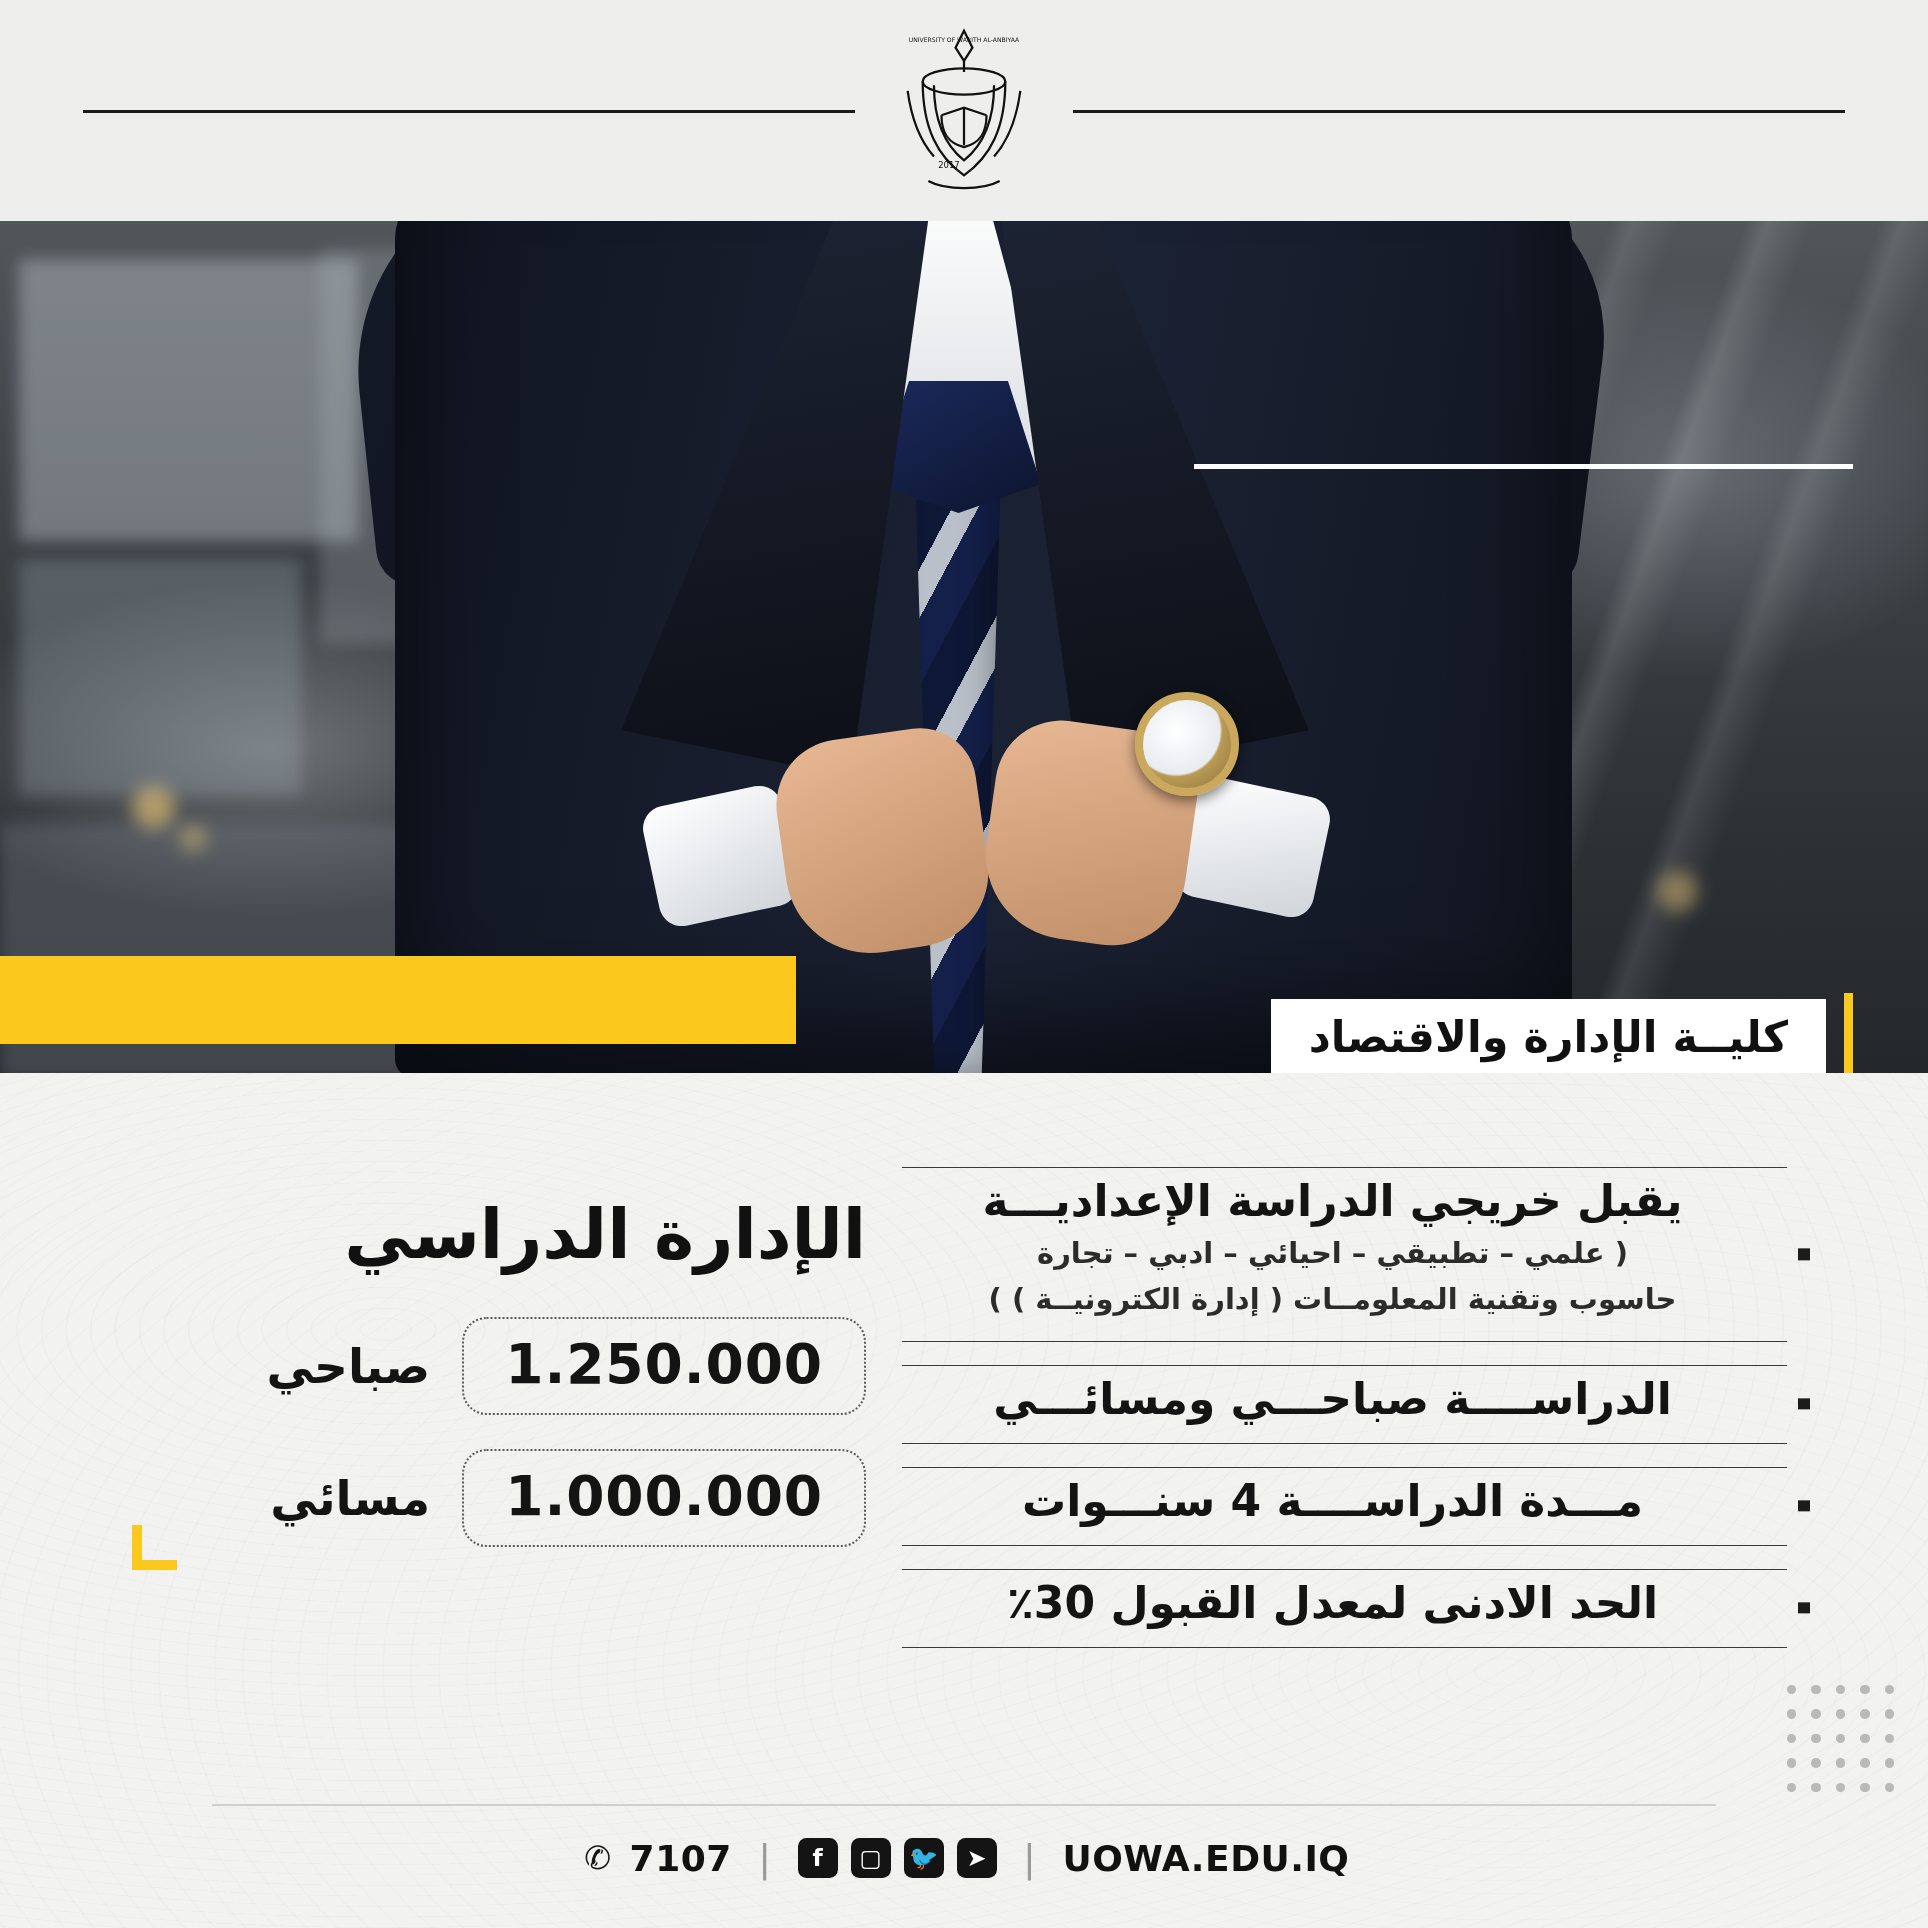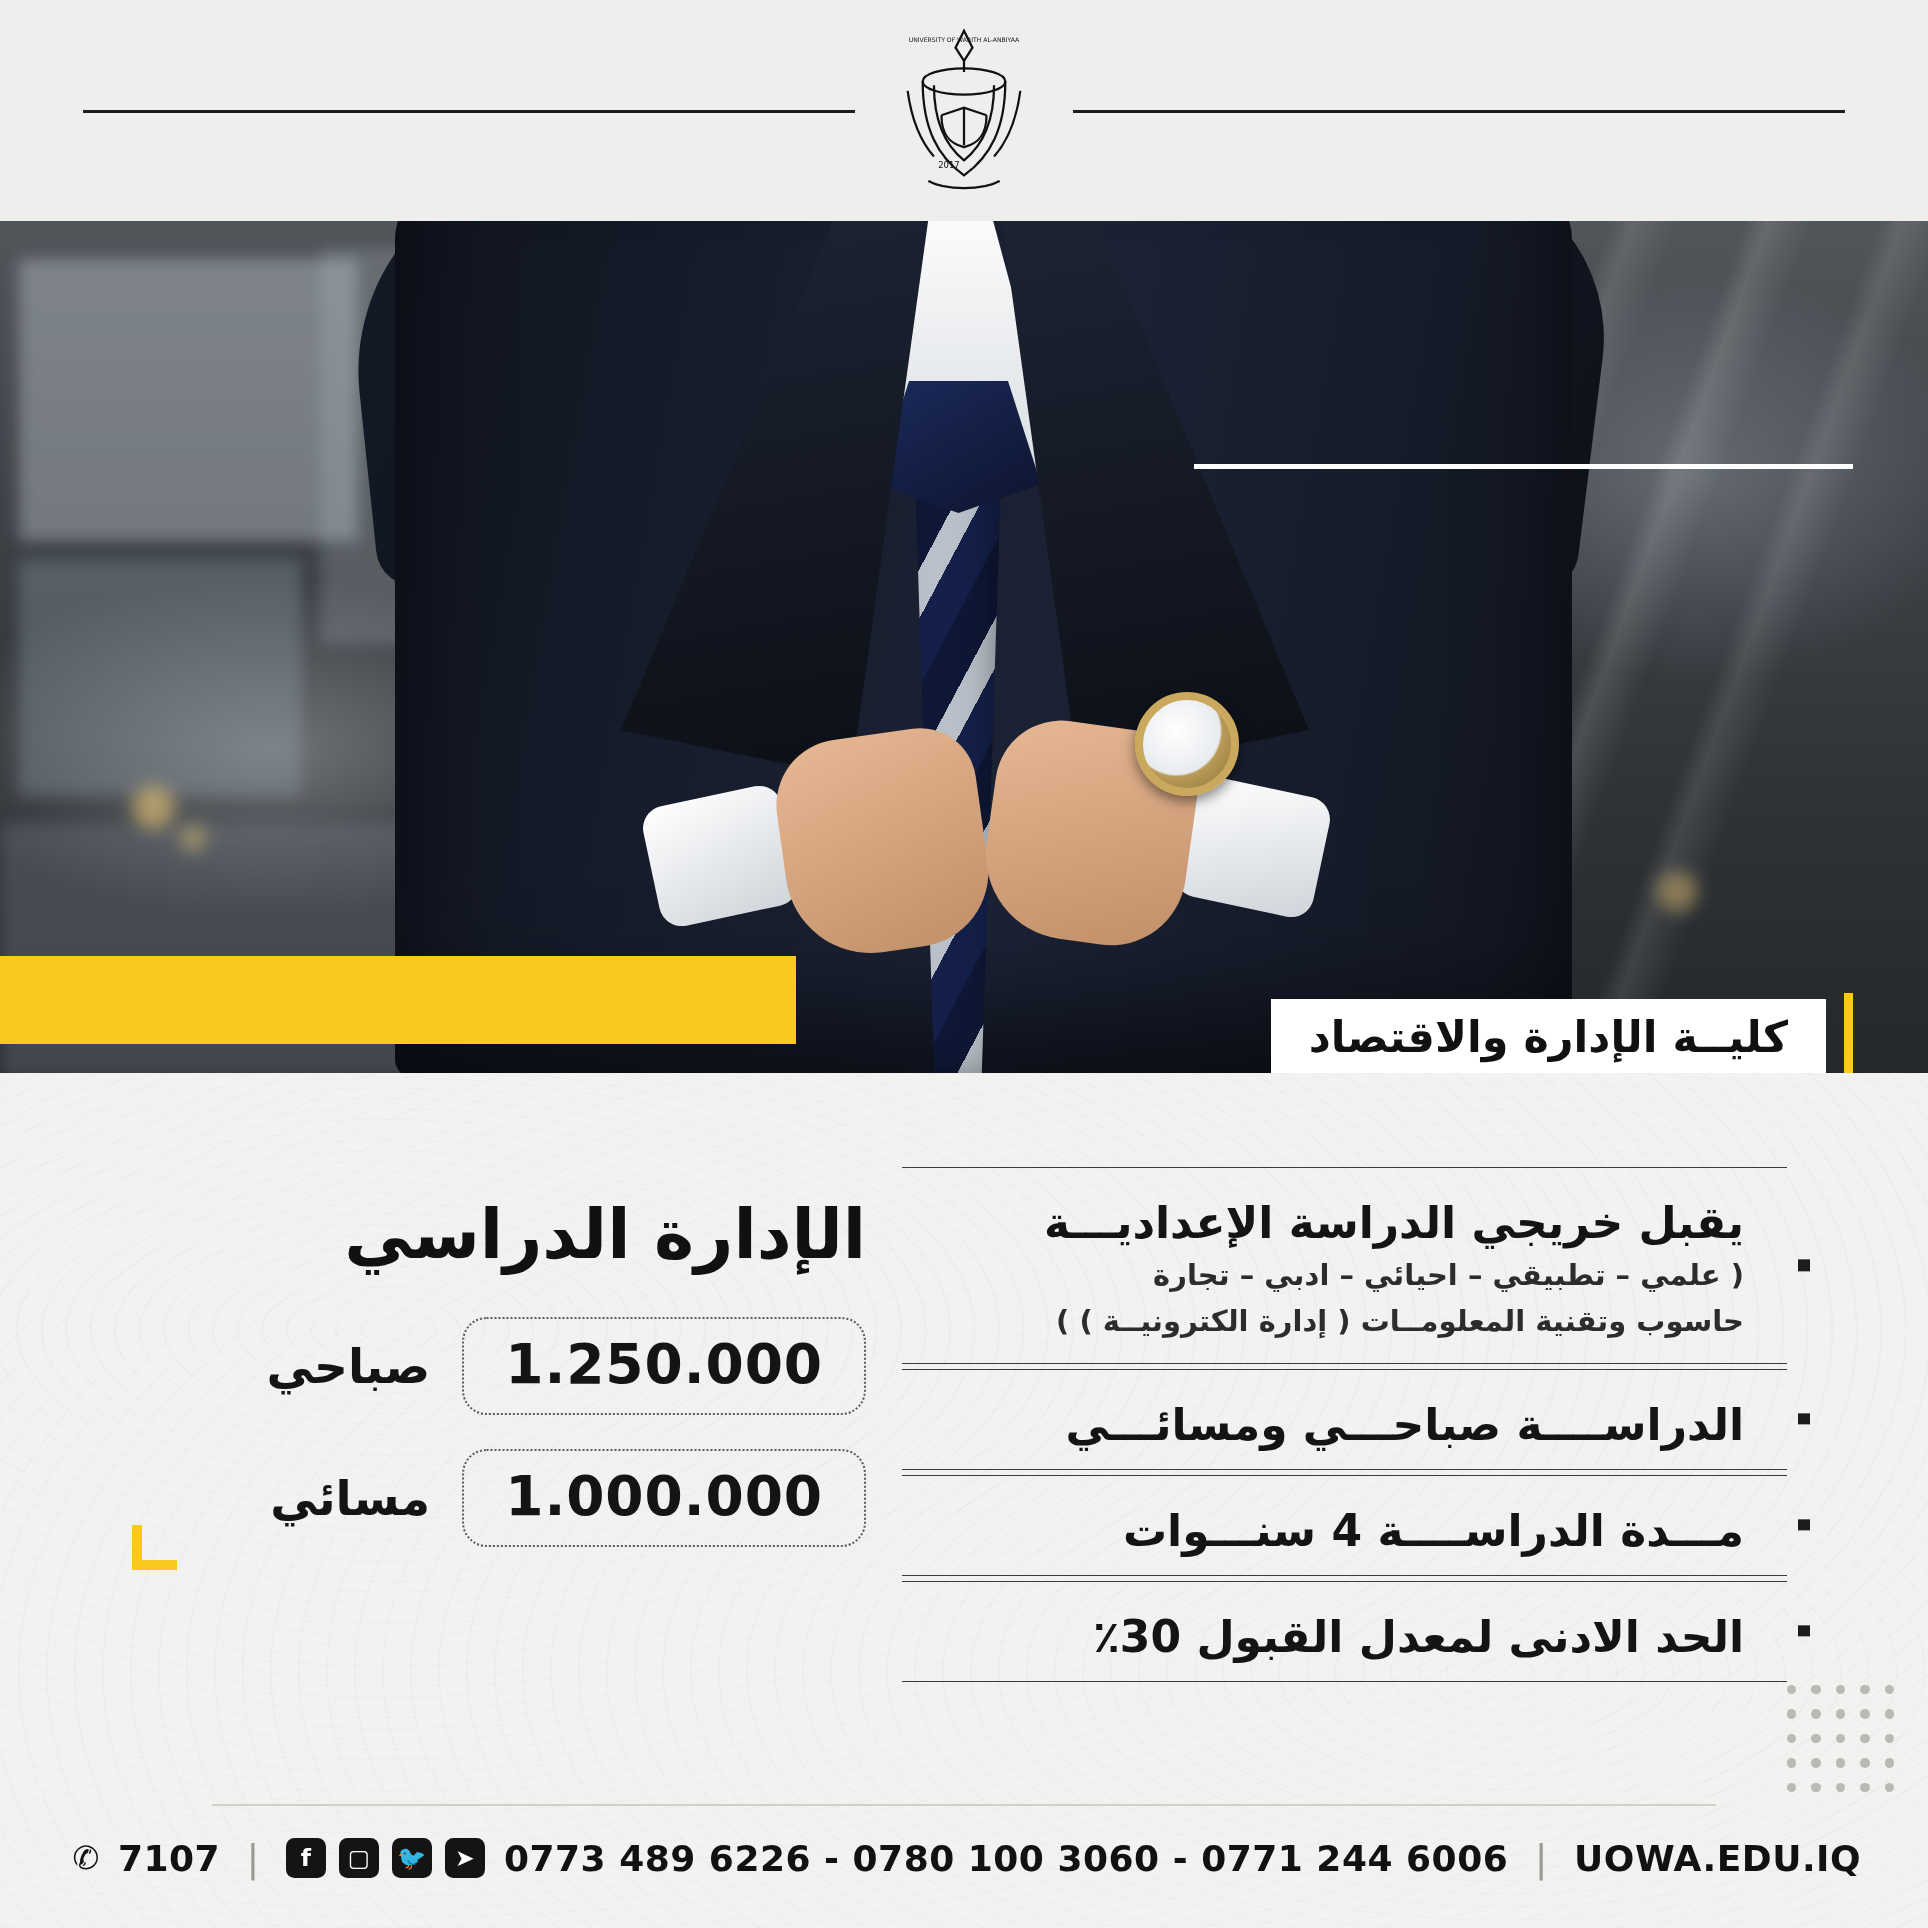--- a/index.html
+++ b/index.html
@@ -221,23 +221,23 @@
   
   .info-list {
     position: absolute;
     right: 141px; top: 94px;
     width: 885px;
   }
   .info-item {
     position: relative;
     border-top: 1.9px solid #3a3a3a;
     border-bottom: 1.9px solid #3a3a3a;
-    padding: 27px 43px 17px 19px;
-    margin-bottom: 5px;
-    text-align: right;
+    padding: 5px 43px 17px 19px;
+    margin-bottom: 23px;
+    text-align: center;
   }
   .info-item::after {
     content: "";
     position: absolute;
     right: -22.6px; top: 50%;
     transform: translateY(-50%);
     width: 11.3px; height: 11.3px;
     background: #1c1c1c;
   }
   .info-main {
@@ -473,21 +473,20 @@
           <span class="phone-ic">✆</span>
           <span class="f-text">7107</span>
         </div>
         <span class="f-sep">|</span>
         <div class="f-group">
           <span class="soc">f</span>
           <span class="soc">▢</span>
           <span class="soc">🐦</span>
           <span class="soc">➤</span>
         </div>
-        <span class="f-text">0773 489 6226 - 0780 100 3060 - 0771 244 6006</span>
         <span class="f-sep">|</span>
         <span class="f-text">UOWA.EDU.IQ</span>
       </div>
     </div>
 
   </div>
 </div>
 
 
 </body></html>

